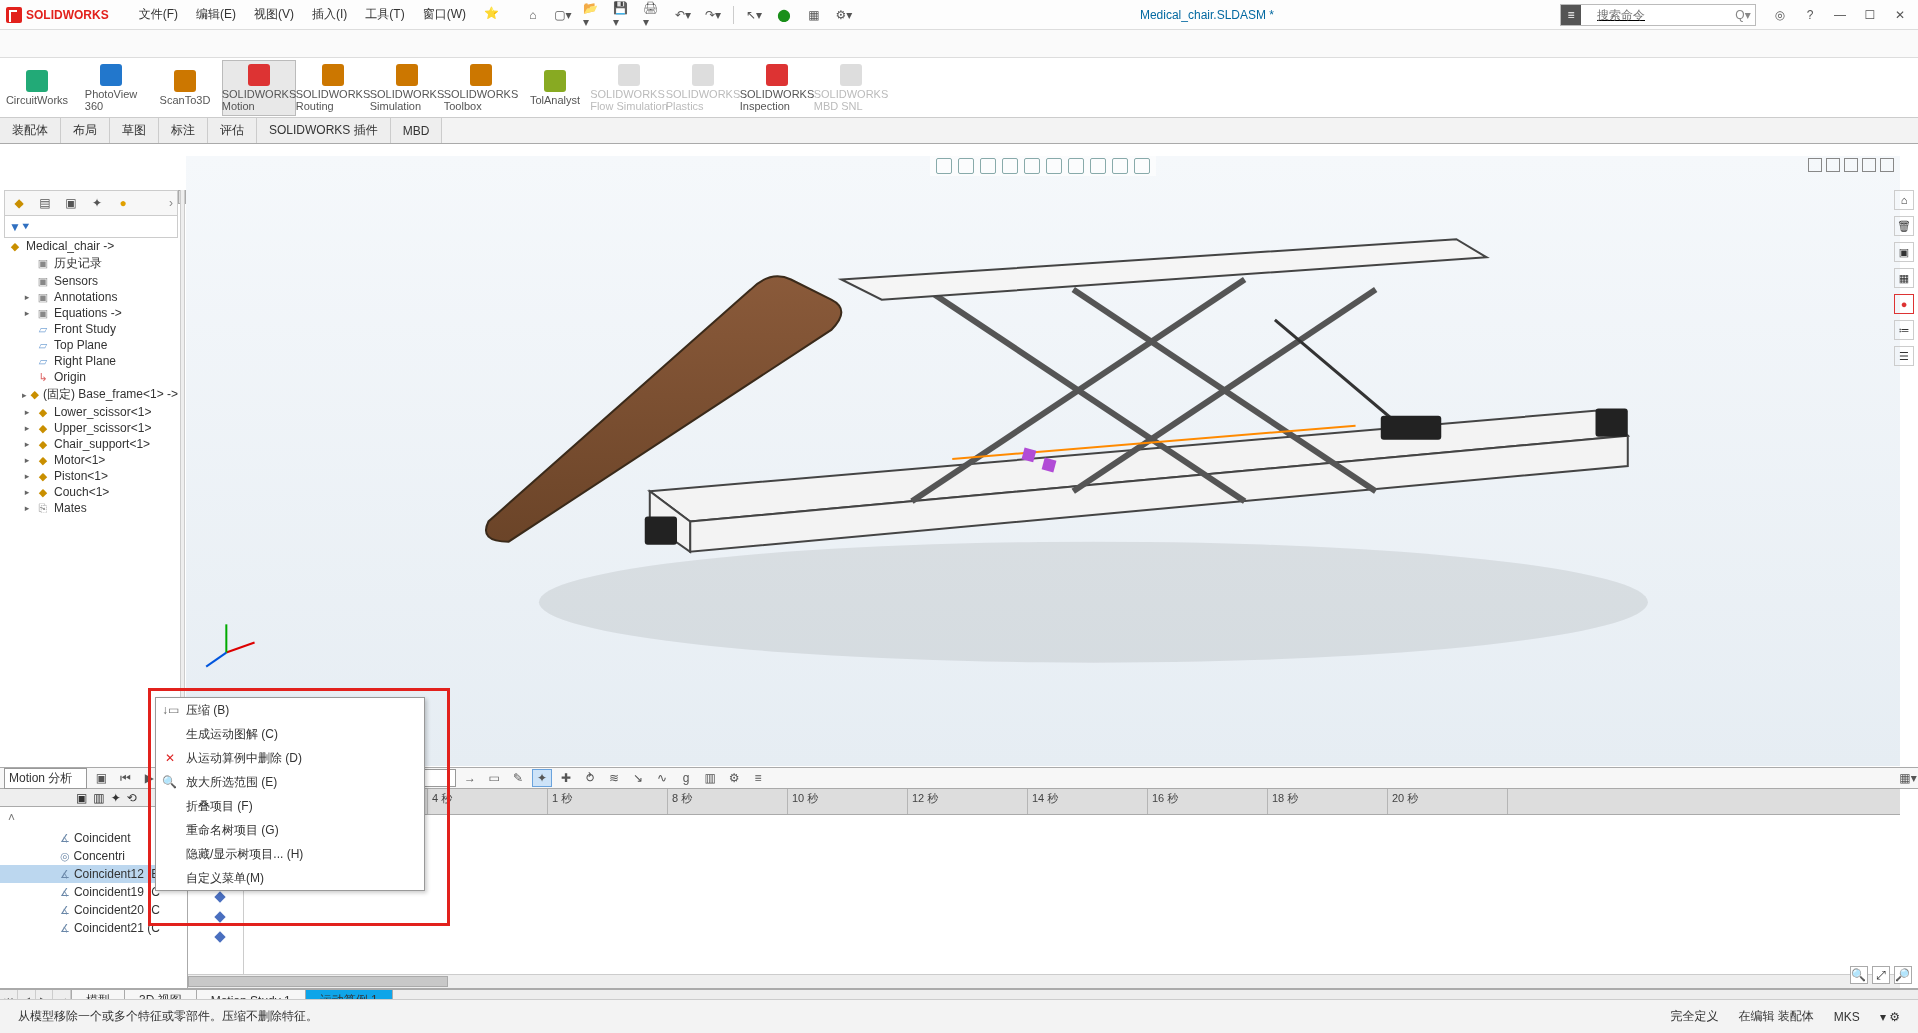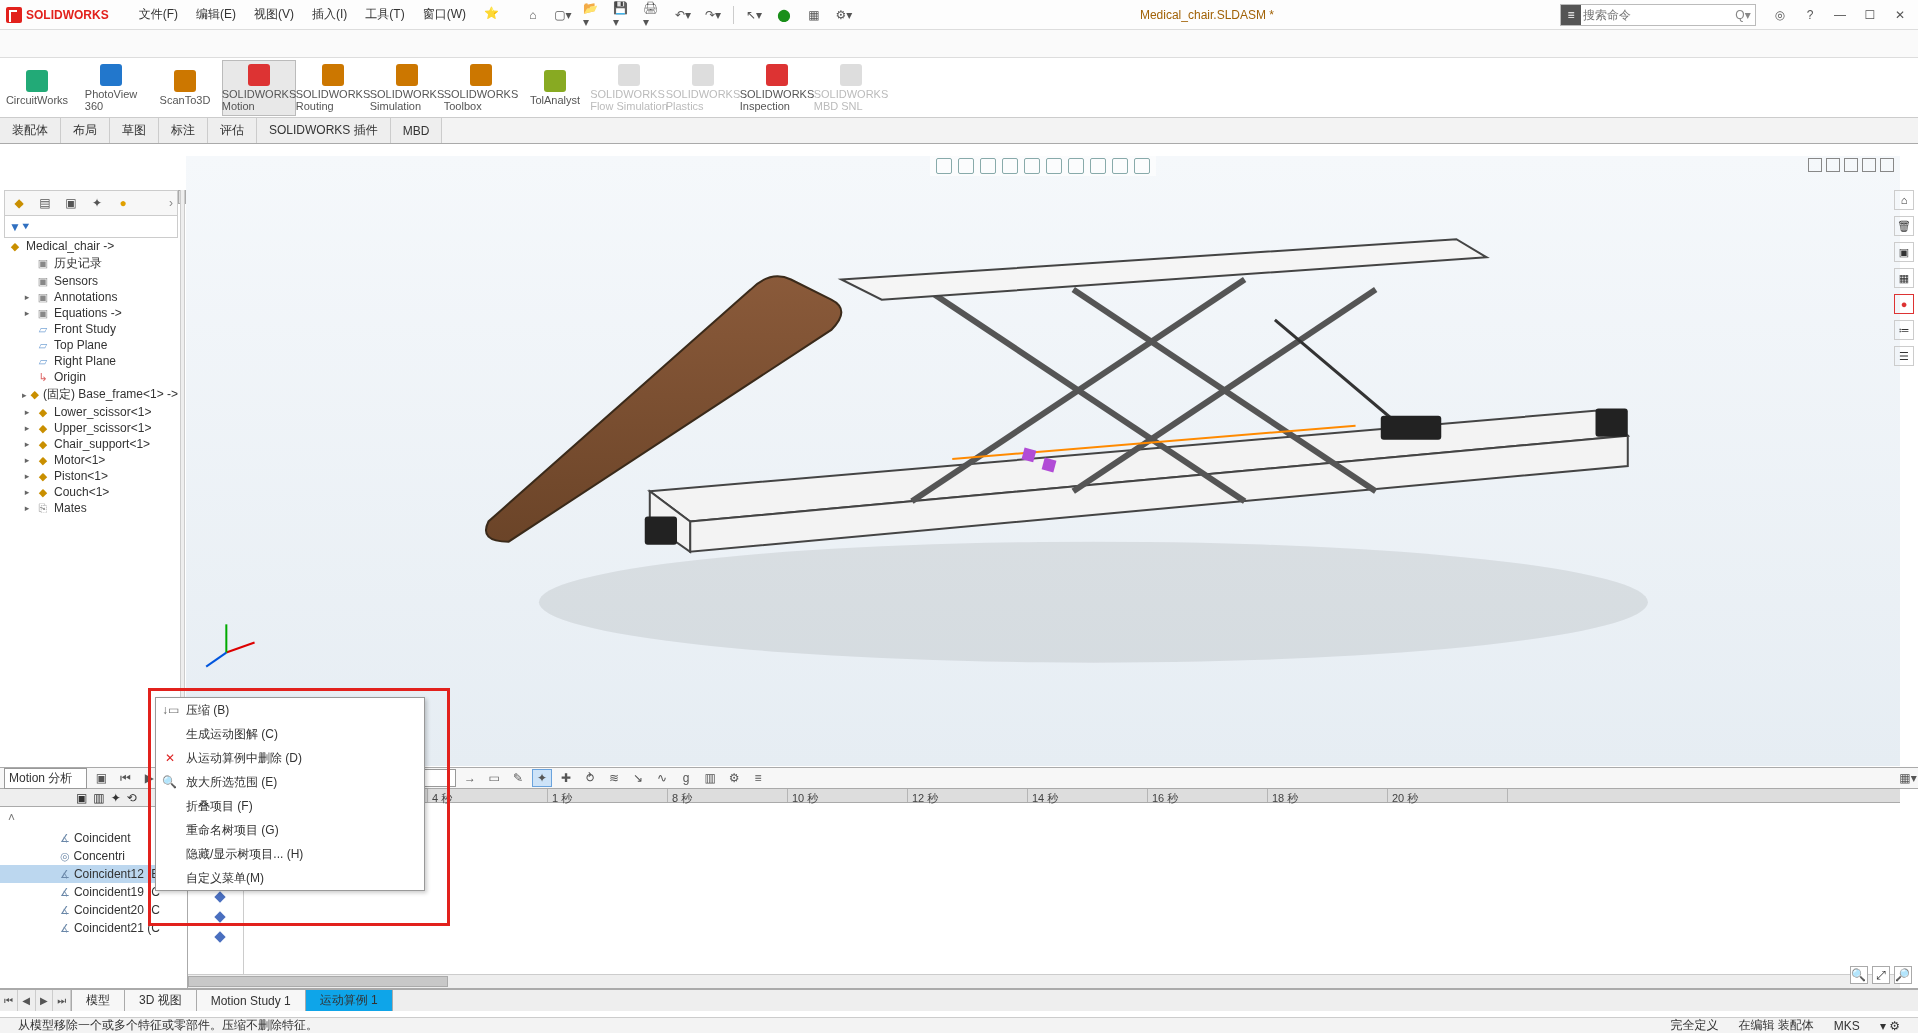--- a/index.html
+++ b/index.html
@@ -8,24 +8,24 @@
 
 .titlebar { height: 30px; display: flex; align-items: center; padding: 0 6px; border-bottom: 1px solid #ddd; background: #fdfdfd; }
 .logo { color: #e2211c; font-weight: bold; font-size: 12px; display: flex; align-items: center; gap: 4px; }
 .logo-mark { width: 16px; height: 16px; background: #e2211c; border-radius: 2px; position: relative; }
 .logo-mark::after { content: ""; position: absolute; left: 3px; top: 3px; width: 6px; height: 10px; border: 2px solid #fff; border-right: none; border-bottom: none; }
 .menus { display: flex; gap: 6px; margin-left: 24px; }
 .menu-item { padding: 4px 6px; cursor: default; }
 .tb-icons { display: flex; gap: 10px; margin-left: 18px; align-items: center; }
 .tb-ico { width: 20px; height: 20px; display: inline-flex; align-items: center; justify-content: center; color: #555; }
 .tb-sep { width: 1px; height: 18px; background: #ccc; }
-.doc-title { margin-left: auto; margin-right: auto; color: #a16207; }
+.doc-title { margin-left: auto; margin-right: auto; color: #0369a1; }
 .search-box { display: flex; align-items: center; background: #fff; border: 1px solid #bbb; height: 22px; }
 .search-icon { width: 20px; height: 20px; background: #555; color: #fff; display: inline-flex; align-items: center; justify-content: center; }
-.search-input { border: none; width: 150px; padding: 0 2px; outline: none; }
+.search-input { border: none; width: 150px; padding: 0 16px; outline: none; text-decoration: underline; }
 .search-q { width: 24px; text-align: center; color: #888; }
 .win-btns { display: flex; gap: 6px; margin-left: 12px; }
 .win-btn { width: 24px; height: 22px; display: inline-flex; align-items: center; justify-content: center; color: #555; }
 
 
 .thin-row { height: 28px; border-bottom: 1px solid #ddd; background: #fafafa; }
 
 
 .cmdmgr { height: 60px; display: flex; align-items: flex-start; border-bottom: 1px solid #ccc; background: #fff; padding-top: 2px; position: relative; }
 .cmd-item { width: 74px; height: 56px; display: flex; flex-direction: column; align-items: center; justify-content: center; gap: 2px; color: #555; }
@@ -68,21 +68,21 @@
 .right-rail { position: absolute; right: 2px; top: 190px; width: 24px; display: flex; flex-direction: column; gap: 6px; align-items: center; }
 .right-rail .rb { width: 20px; height: 20px; border: 1px solid #ccc; display: flex; align-items: center; justify-content: center; font-size: 11px; }
 
 
 .motion-bar { position: absolute; left: 0; bottom: 244px; right: 0; height: 22px; border-top: 1px solid #aaa; border-bottom: 1px solid #aaa; background: #f7f7f7; display: flex; align-items: center; gap: 4px; padding-left: 4px; }
 .motion-sel { border: 1px solid #999; padding: 1px 14px 1px 4px; background: #fff; }
 .motion-ico { width: 20px; height: 18px; display: inline-flex; align-items: center; justify-content: center; color: #555; border-right: 0; }
 .motion-ico.active { background: #cde3f8; border: 1px solid #6aa3dd; }
 .speed-sel { border: 1px solid #999; padding: 1px 40px 1px 6px; background: #fff; }
 
-.time-ruler { position: absolute; left: 188px; right: 18px; top: 0; height: 14px; background: #ddd; border-bottom: 1px solid #aaa; display: flex; }
+.time-ruler { position: absolute; left: 188px; right: 18px; top: 0; height: 26px; background: #ddd; border-bottom: 1px solid #aaa; display: flex; }
 .time-tick { flex: 0 0 120px; border-right: 1px solid #b5b5b5; padding-left: 4px; line-height: 18px; font-size: 11px; color: #444; }
 
 .motion-body { position: absolute; left: 0; right: 0; bottom: 44px; height: 200px; background: #fff; border-bottom: 1px solid #aaa; }
 .motion-tree { position: absolute; left: 0; top: 18px; width: 188px; bottom: 0; border-right: 1px solid #aaa; background: #fff; overflow: hidden; }
 .motion-treehdr { position: absolute; left: 0; top: 0; width: 188px; height: 18px; border-right: 1px solid #aaa; border-bottom: 1px solid #aaa; background: #eee; display: flex; gap: 6px; align-items: center; padding-left: 76px; }
 .mt-row { display: flex; align-items: center; gap: 4px; padding: 2px 0 2px 60px; }
 .mt-row.sel { background: #bcd7ef; }
 .mate-ico { color: #6a87a8; font-size: 11px; }
 .key-col { position: absolute; left: 188px; top: 18px; width: 56px; bottom: 0; border-right: 1px solid #ccc; }
 .diamond { width: 8px; height: 8px; background: #4a6fbf; transform: rotate(45deg); position: absolute; }
@@ -95,21 +95,21 @@
 .ctx-ico.red { color: #d22; }
 
 
 .btabs { position: absolute; left: 0; right: 0; bottom: 22px; height: 22px; background: #eee; border-top: 1px solid #aaa; display: flex; align-items: stretch; }
 .btab-nav { width: 72px; display: flex; border-right: 1px solid #aaa; }
 .btab-nav span { flex: 1; display: flex; align-items: center; justify-content: center; border-right: 1px solid #ccc; color: #555; font-size: 10px; }
 .btab { padding: 0 14px; display: flex; align-items: center; border-right: 1px solid #aaa; background: #f7f7f7; }
 .btab.active { background: #0ea5e9; }
 
 
-.status { position: absolute; left: 0; right: 0; bottom: 0; height: 16px; background: #f3f3f3; border-top: 1px solid #ccc; display: flex; align-items: center; padding: 0 8px; }
+.status { position: absolute; left: 0; right: 0; bottom: 0; height: 34px; background: #f3f3f3; border-top: 1px solid #ccc; display: flex; align-items: center; padding: 0 8px; }
 .status .spacer { flex: 1; }
 .status .seg { padding: 0 10px; }
 
 
 .gfx-tr { position: absolute; right: 6px; top: 2px; display: flex; gap: 4px; }
 .gfx-tr span { width: 14px; height: 14px; border: 1px solid #888; display: inline-block; }
 
 
 .vp-toolbar { position: absolute; left: 50%; top: 0; transform: translateX(-50%); display: flex; gap: 6px; background: rgba(255,255,255,.6); padding: 2px 6px; }
 .vp-toolbar span { width: 16px; height: 16px; display: inline-block; border: 1px solid #8aa; border-radius: 2px; }

